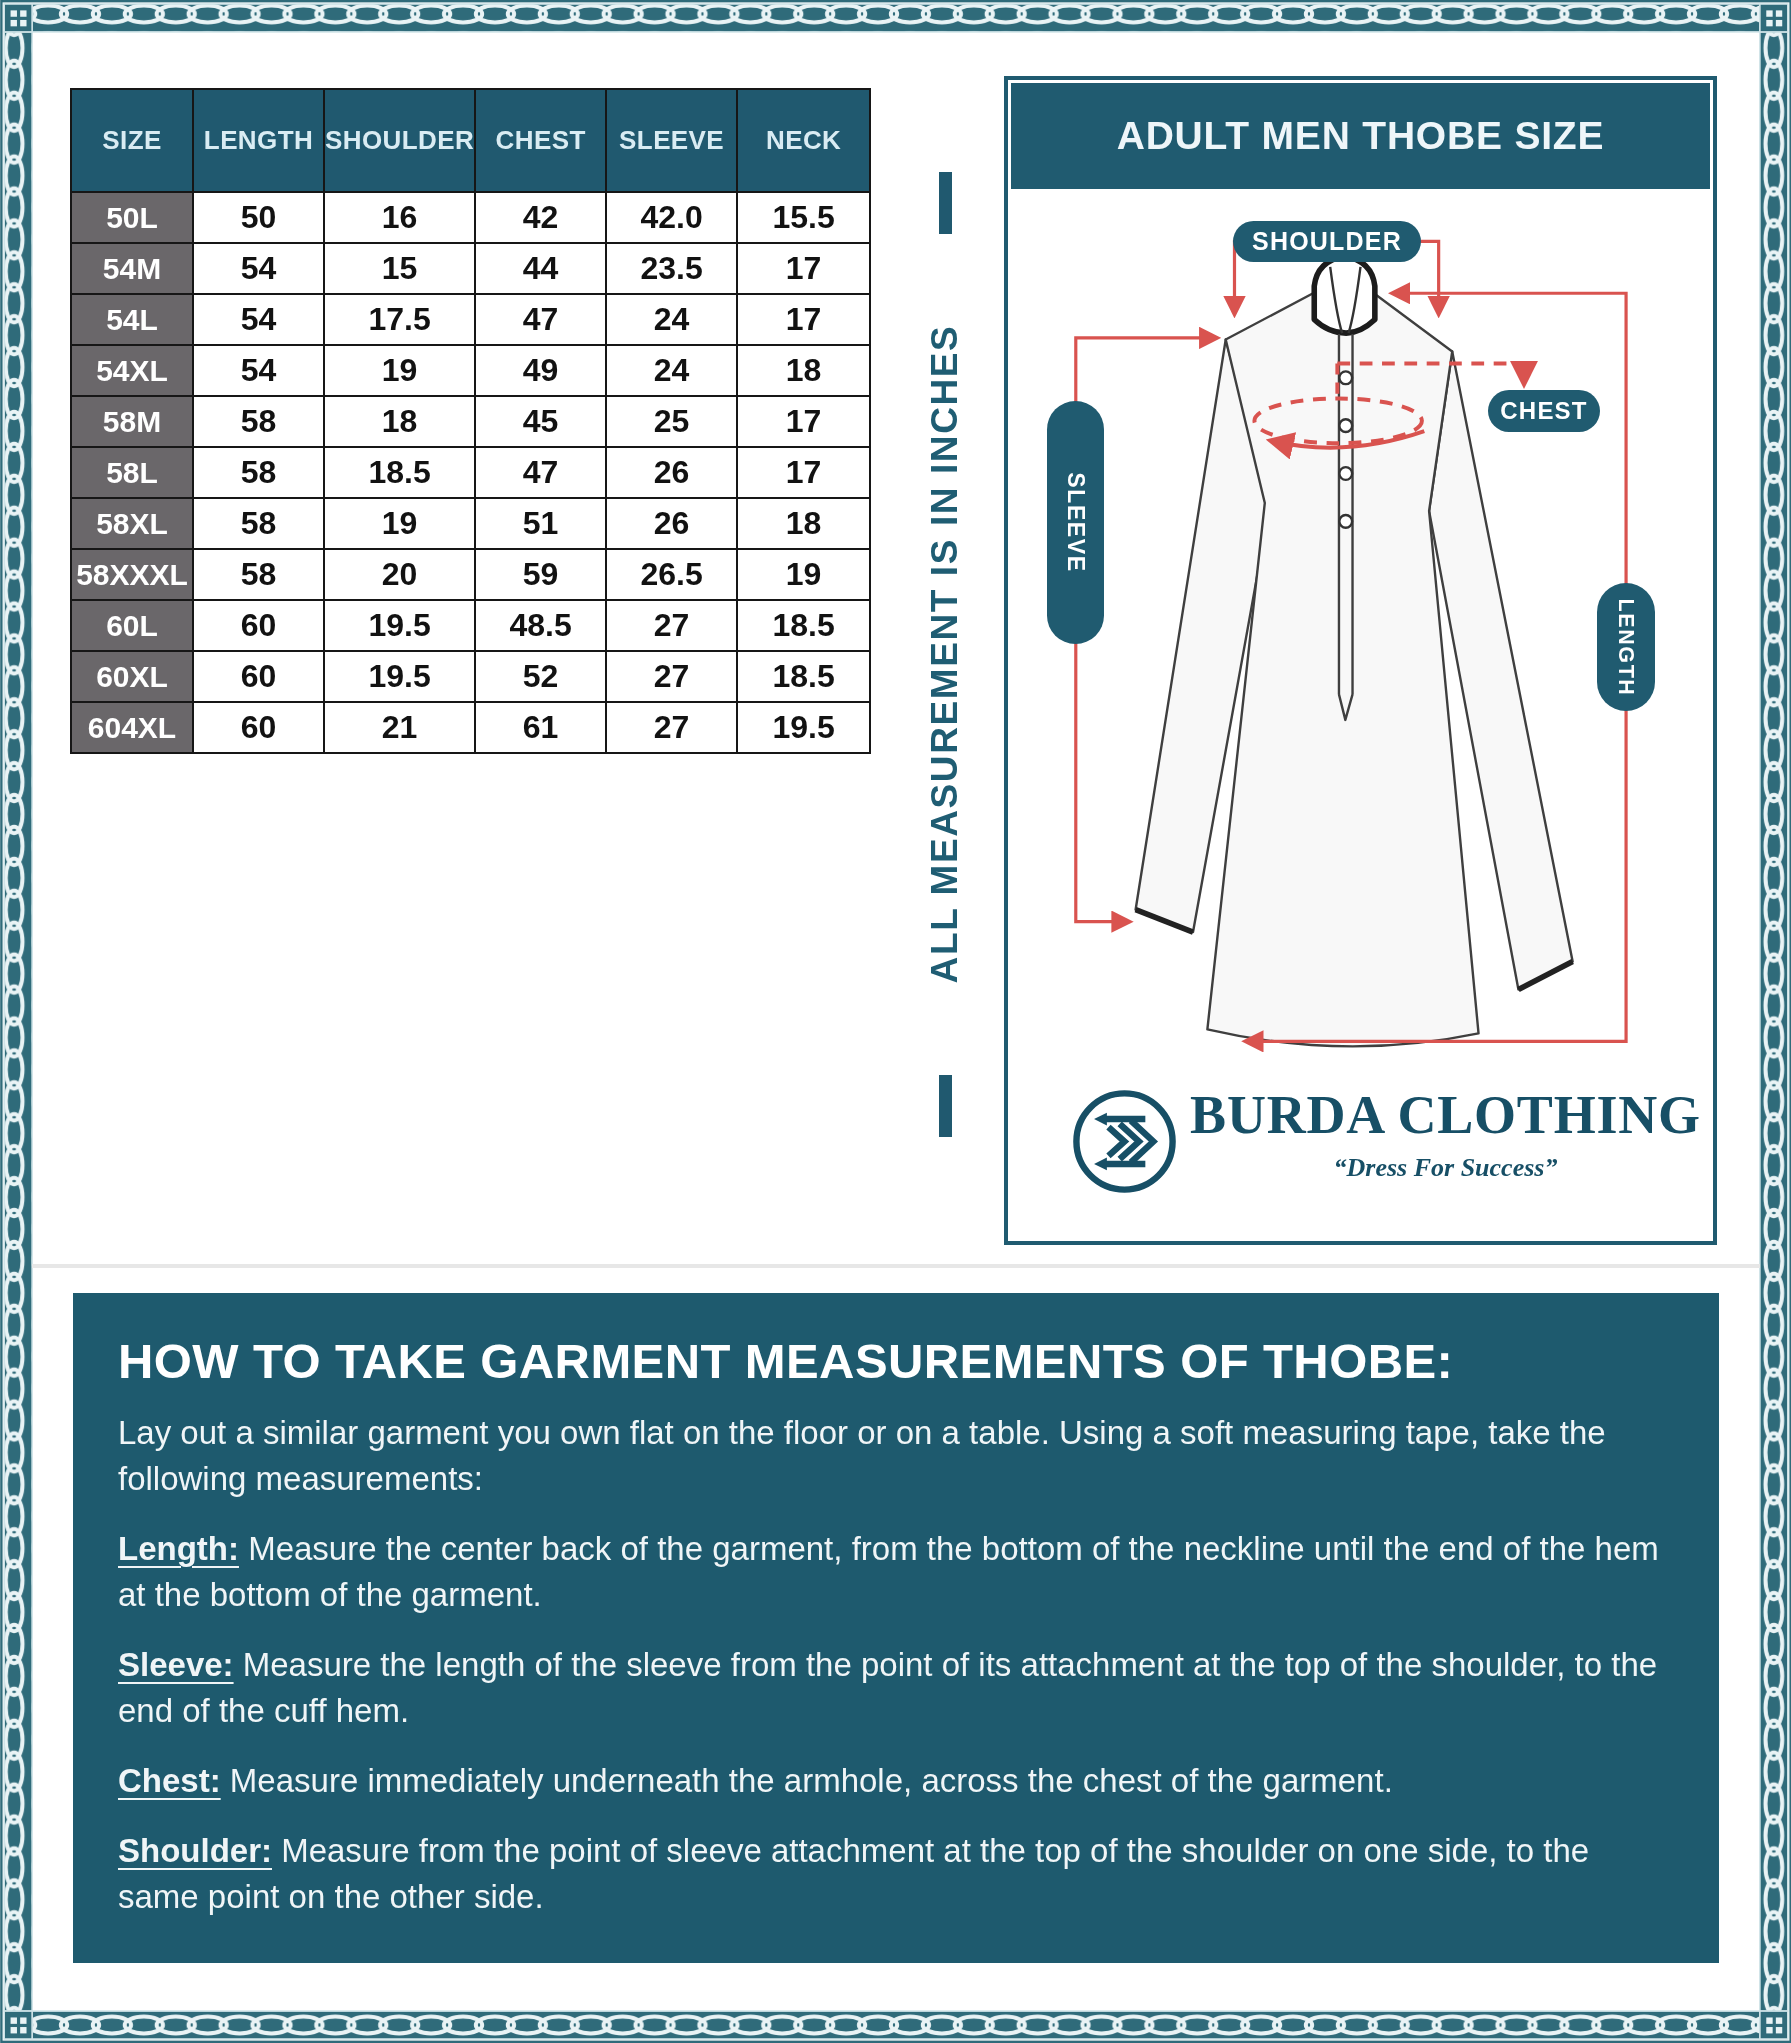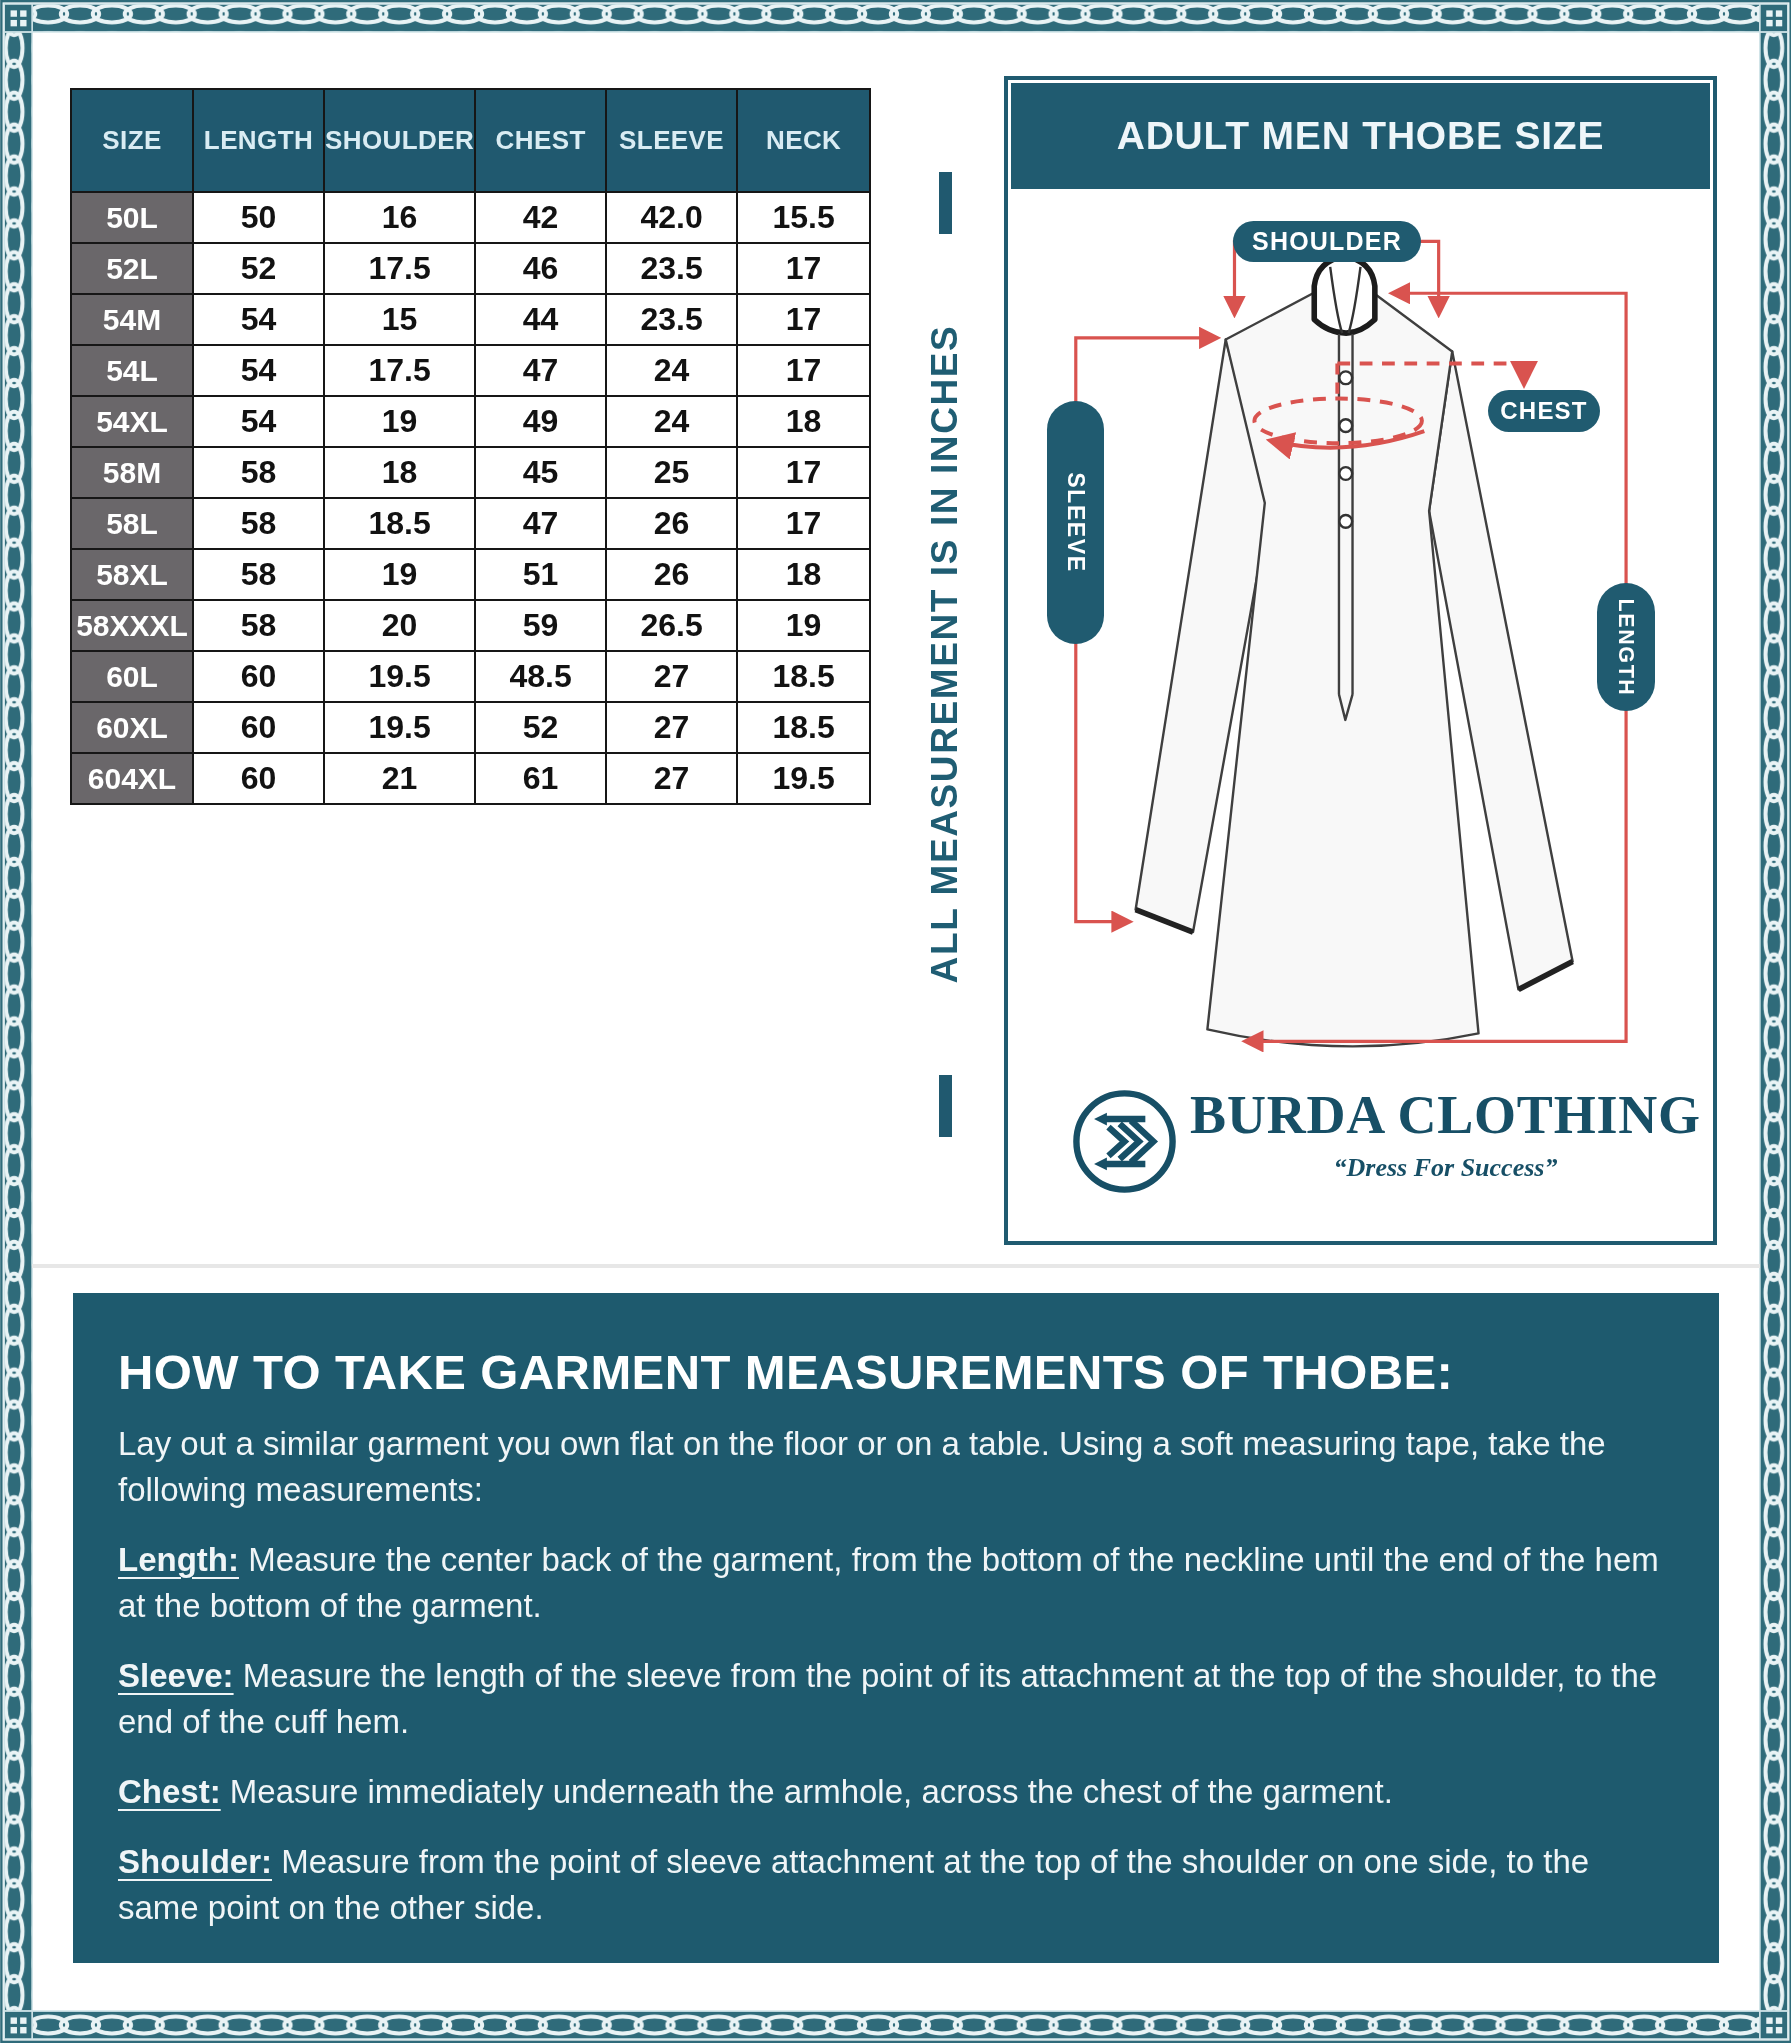--- a/index.html
+++ b/index.html
@@ -62,21 +62,21 @@
     color:#174f66; font-family:"Liberation Serif", serif; }
   .logo-name { font-size:54px; font-weight:bold; letter-spacing:0.8px; line-height:62px; white-space:nowrap; }
   .logo-tagline { font-size:26px; font-weight:bold; font-style:italic; line-height:43px; }
 
   
   .divider { position:absolute; left:32px; top:1264px; width:1728px; height:4px; background:#e7e7e7; }
 
   
   .instructions {
     position:absolute; left:73px; top:1293px; width:1646px; height:670px;
-    background:#1e5a6e; box-sizing:border-box; padding:51px 45px 0 45px; color:#f0f5f7;
+    background:#1e5a6e; box-sizing:border-box; padding:40px 45px 0 45px; color:#f0f5f7;
   }
   .instructions h1 {
     margin:0 0 21px 0; font-size:49px; font-weight:bold; color:#ffffff;
     letter-spacing:0.4px; white-space:nowrap;
   }
   .instructions p { margin:24px 0 0 0; font-size:33px; line-height:46px; font-weight:normal; }
   .instructions p.intro { margin-top:0; }
   .instructions .lbl {
     font-weight:bold; text-decoration:underline; text-decoration-thickness:2.4px; text-underline-offset:5.6px;
   }
@@ -161,28 +161,20 @@
       <tbody>
           <tr>
             <td>50L</td>
             <td>50</td>
             <td>16</td>
             <td>42</td>
             <td>42.0</td>
             <td>15.5</td>
           </tr>
           <tr>
-            <td>52L</td>
-            <td>52</td>
-            <td>17.5</td>
-            <td>46</td>
-            <td>23.5</td>
-            <td>17</td>
-          </tr>
-          <tr>
             <td>54M</td>
             <td>54</td>
             <td>15</td>
             <td>44</td>
             <td>23.5</td>
             <td>17</td>
           </tr>
           <tr>
             <td>54L</td>
             <td>54</td>

